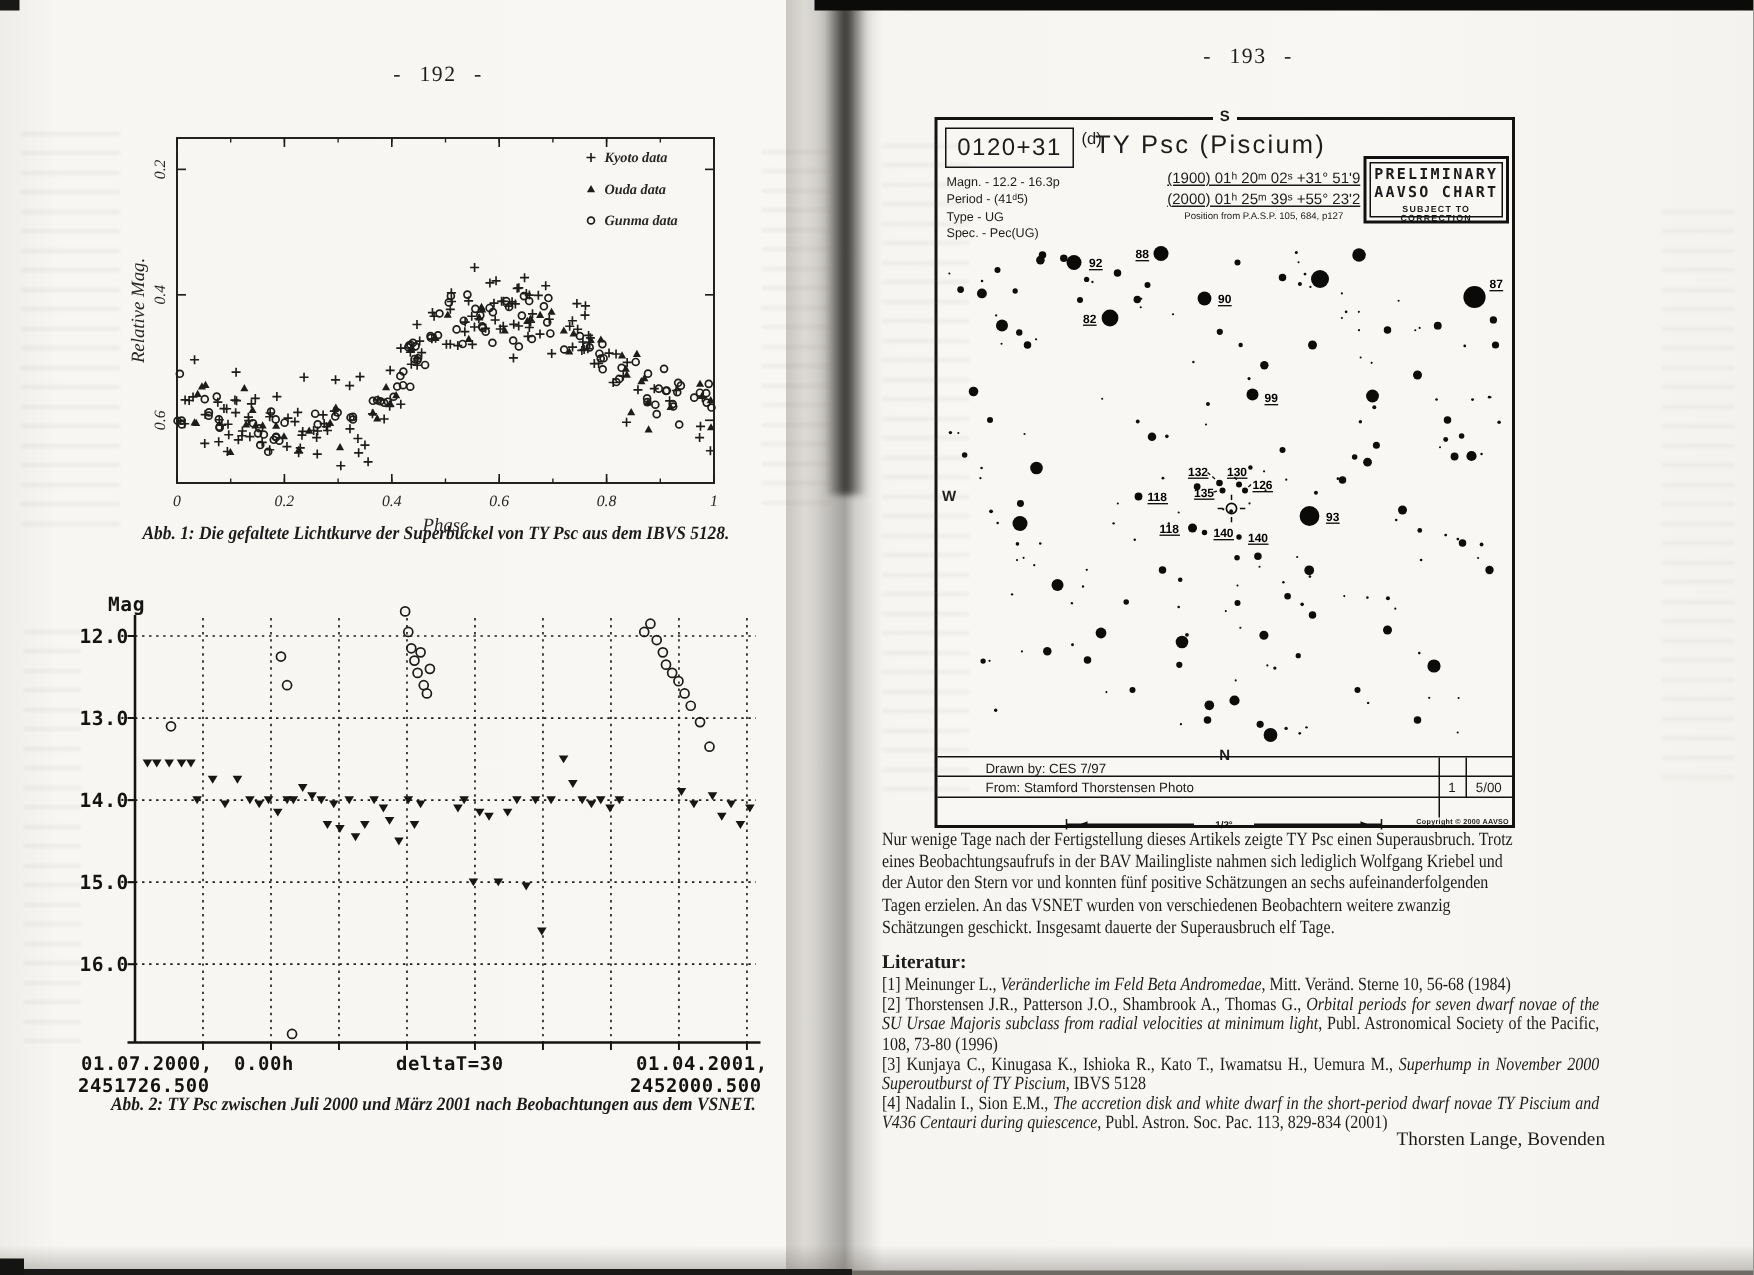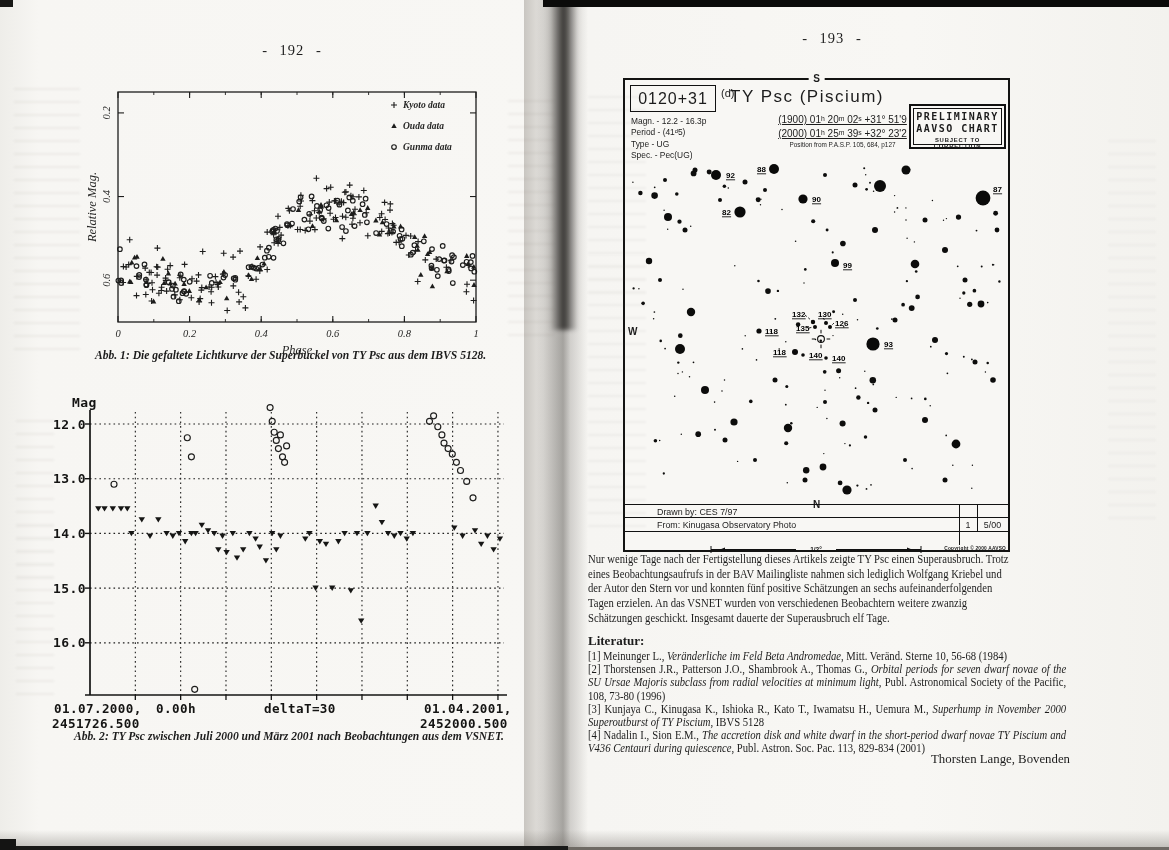--- a/index.html
+++ b/index.html
@@ -837,39 +837,39 @@
       <div class="desig-d sans">(d)</div>
       <div class="cinfo sans">
         <div>Magn. - 12.2 - 16.3p</div>
         <div>Period - (41ᵈ5)</div>
         <div>Type  - UG</div>
         <div>Spec. - Pec(UG)</div>
       </div>
       <div class="star-name sans">TY Psc  (Piscium)</div>
       <div class="coords sans">
         <div>(1900)  01ʰ 20ᵐ 02ˢ   +31° 51'9</div>
-        <div>(2000)  01ʰ 25ᵐ 39ˢ   +32° 23'2</div>
+        <div>(2000)  01ʰ 25ᵐ 39ˢ   +55° 23'2</div>
       </div>
       <div class="pos-src sans">Position from P.A.S.P. 105, 684, p127</div>
       <div class="prelim">
         <div class="prelim-line" style="margin-top:5px;">PRELIMINARY</div>
         <div class="prelim-line">AAVSO CHART</div>
         <div class="prelim-sub">SUBJECT TO CORRECTION</div>
       </div>
 
       <div class="compass" style="left:50%;top:-2px;transform:translate(-50%,-50%);">S</div>
       <div class="compass" style="left:50%;top:424px;transform:translate(-50%,-50%);">N</div>
       <div class="compass" style="left:1px;top:246px;padding:0 2px;">W</div>
 
       <div class="tbl">
         <div class="trow">
           <div class="tcell">Drawn by: CES  7/97</div>
         </div>
         <div class="trow">
-          <div class="tcell">From:       Kinugasa Observatory Photo</div>
+          <div class="tcell">From:       Stamford Thorstensen Photo</div>
           <div class="rcell" style="left:334px;width:18px;">1</div>
           <div class="rcell" style="left:352px;width:31px;">5/00</div>
         </div>
         <div class="tv" style="left:334px;height:40px;"></div>
         <div class="tv" style="left:352px;height:26.8px;"></div>
       </div>
 
       <div class="scalerow">
         <svg style="position:absolute;left:85px;top:0;" width="212" height="9" viewBox="0 0 212 9">
           <line x1="1" y1="1" x2="1" y2="8" stroke="#111" stroke-width="1"></line>

